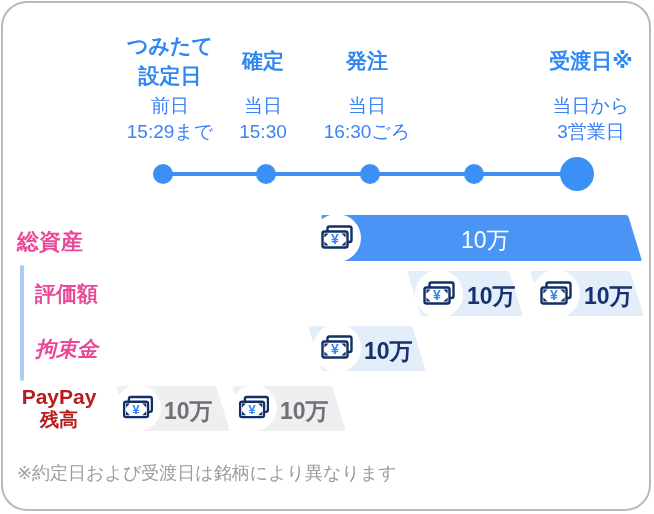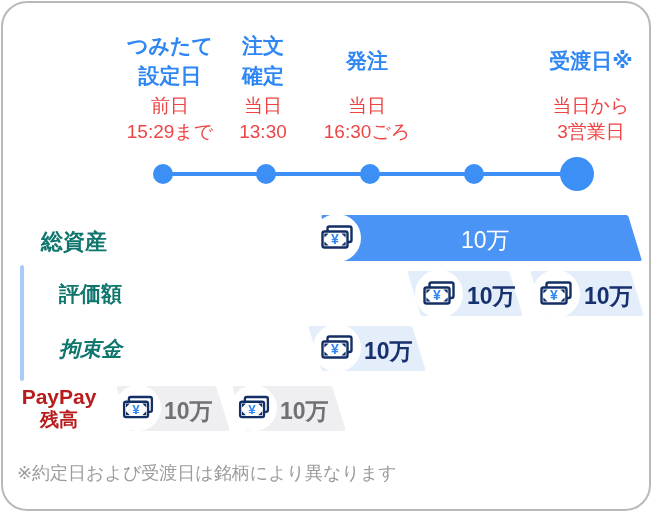--- a/index.html
+++ b/index.html
@@ -4,29 +4,29 @@
 <style>
   html,body{margin:0;padding:0;background:#fff;}
   body{width:654px;height:514px;position:relative;overflow:hidden;
        font-family:"Liberation Sans","DejaVu Sans",sans-serif;}
   .card{position:absolute;left:1px;top:1px;width:650px;height:510px;
         border:2px solid #b9b9b9;border-radius:26px;background:#fff;box-sizing:border-box;padding-left:44px;}
   
   .col{position:absolute;top:26px;text-align:center;}
   .step-title{min-height:64px;display:flex;flex-direction:column;justify-content:center;
               color:#2f87f3;font-size:21px;font-weight:bold;line-height:30px;}
-  .step-sub{color:#ef4444;font-size:19px;line-height:26px;}
+  .step-sub{color:#3b82f6;font-size:19px;line-height:26px;}
   .tl-line{position:absolute;left:160px;top:169px;width:414px;height:4px;
            background:#3c90f5;border-radius:2px;z-index:1;}
   .dot{position:absolute;top:161px;width:20px;height:20px;border-radius:50%;
        background:#3c90f5;z-index:2;}
   .dot-big{position:absolute;left:557px;top:154px;width:34px;height:34px;
            border-radius:50%;background:#3c90f5;z-index:2;}
   
-  .row-label{position:absolute;color:#0f766e;font-weight:bold;z-index:3;margin-left:24px;}
+  .row-label{position:absolute;color:#ec4899;font-weight:bold;z-index:3;}
   .vline{position:absolute;left:17px;top:262px;width:4px;height:116px;
          background:#a9cdf4;border-radius:2px;}
   .bar{position:absolute;height:45px;transform:skewX(17deg);border-radius:2px;z-index:1;}
   .bar-blue{background:#4a94f5;}
   .bar-light{background:#e4eefb;}
   .bar-gray{background:#efeff1;}
   .coin{position:absolute;z-index:2;line-height:0;}
   .val{position:absolute;font-size:23px;font-weight:600;z-index:3;}
   .val-white{color:#ffffff;font-weight:500;}
   .val-navy{color:#16316d;font-weight:bold;}
@@ -47,25 +47,24 @@
     <div class="step-title">
       <span>つみたて</span>
       <span>設定日</span>
     </div>
     <div class="step-sub">前日</div>
     <div class="step-sub">15:29まで</div>
   </div>
 
   <div class="col" style="left:208px;width:104px;">
     <div class="step-title">
-      <span>注文</span>
       <span>確定</span>
     </div>
     <div class="step-sub">当日</div>
-    <div class="step-sub">13:30</div>
+    <div class="step-sub">15:30</div>
   </div>
 
   <div class="col" style="left:312px;width:104px;">
     <div class="step-title">
       <span>発注</span>
       <span></span>
     </div>
     <div class="step-sub">当日</div>
     <div class="step-sub">16:30ごろ</div>
   </div>

